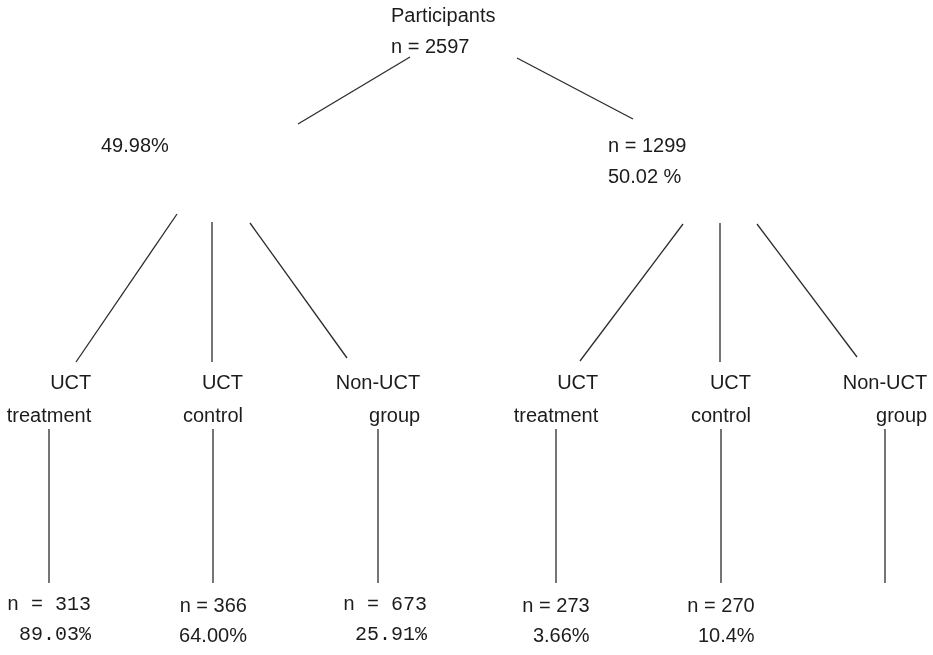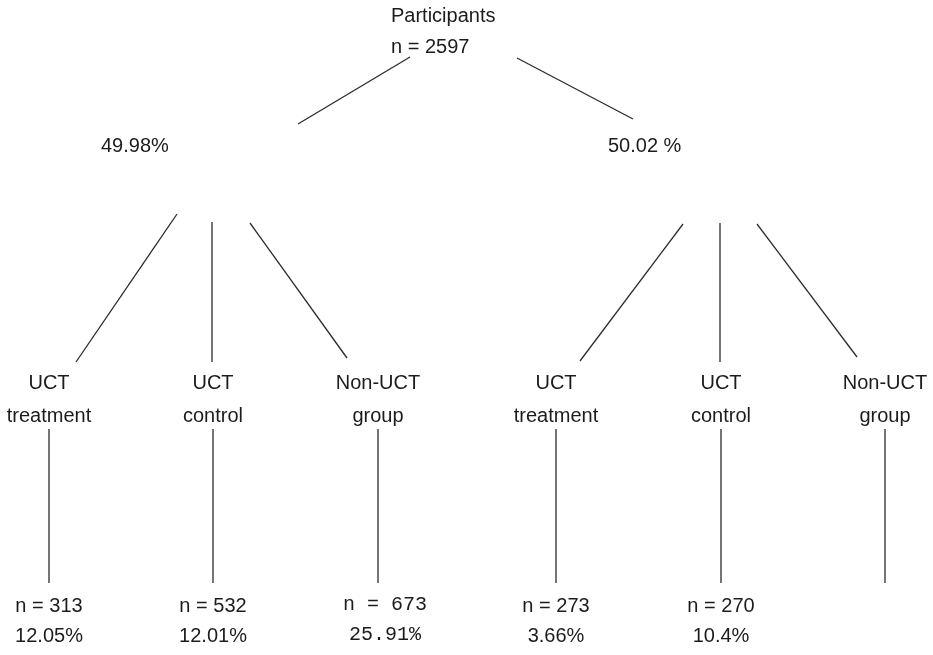--- a/index.html
+++ b/index.html
@@ -28,21 +28,21 @@
     stroke-width: 1.3;
   }
   .node {
     position: absolute;
     font-size: 20px;
     line-height: 31px;
     white-space: nowrap;
   }
   .node.left-align { text-align: left; }
   .node.centered {
-    text-align: center;
+    text-align: right;
     transform: translateX(-50%);
   }
   .tier3 {
     top: 366px;
     line-height: 33px;
   }
   .leaf {
     top: 590px;
     line-height: 30px;
   }
@@ -75,20 +75,21 @@
   <div class="node left-align" style="left:391px; top:0px;">
     <div>Participants</div>
     <div>n = 2597</div>
   </div>
 
   <div class="node left-align" style="left:101px; top:130px;">
     <div>49.98%</div>
   </div>
 
   <div class="node left-align" style="left:608px; top:130px;">
+    <div>n = 1299</div>
     <div>50.02 %</div>
   </div>
 
   <div class="node centered tier3" style="left:49px;">
     <div>UCT</div>
     <div>treatment</div>
   </div>
   <div class="node centered tier3" style="left:213px;">
     <div>UCT</div>
     <div>control</div>
@@ -103,27 +104,27 @@
   </div>
   <div class="node centered tier3" style="left:721px;">
     <div>UCT</div>
     <div>control</div>
   </div>
   <div class="node centered tier3" style="left:885px;">
     <div>Non-UCT</div>
     <div>group</div>
   </div>
 
-  <div class="node centered leaf" style="left:49px;">
+  <div class="node centered leaf" style="left:49px;font-family:Liberation Mono, monospace;">
     <div>n = 313</div>
-    <div>12.05%</div>
+    <div>89.03%</div>
   </div>
   <div class="node centered leaf" style="left:213px;">
-    <div>n = 532</div>
-    <div>12.01%</div>
+    <div>n = 366</div>
+    <div>64.00%</div>
   </div>
   <div class="node centered leaf" style="left:385px;font-family:Liberation Mono, monospace;">
     <div>n = 673</div>
     <div>25.91%</div>
   </div>
   <div class="node centered leaf" style="left:556px;">
     <div>n = 273</div>
     <div>3.66%</div>
   </div>
   <div class="node centered leaf" style="left:721px;">

